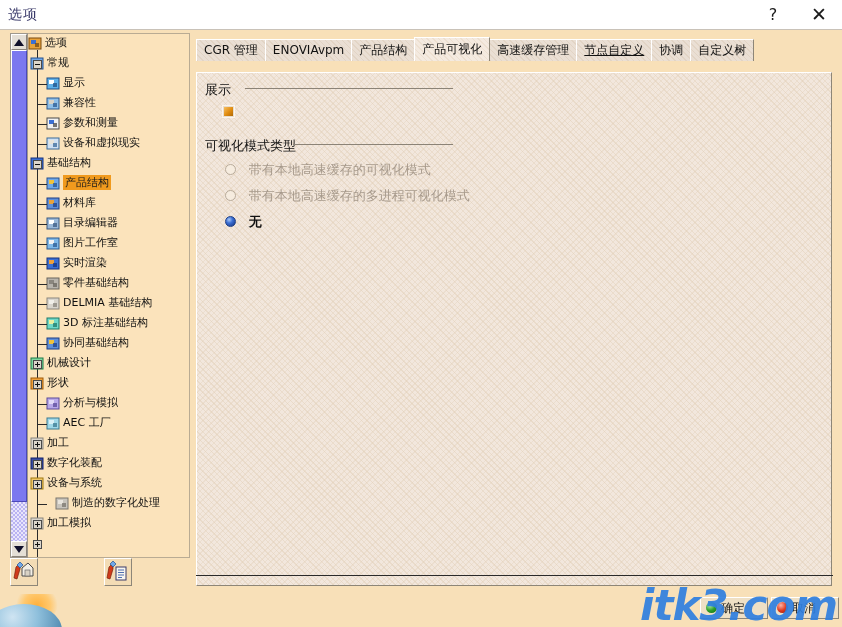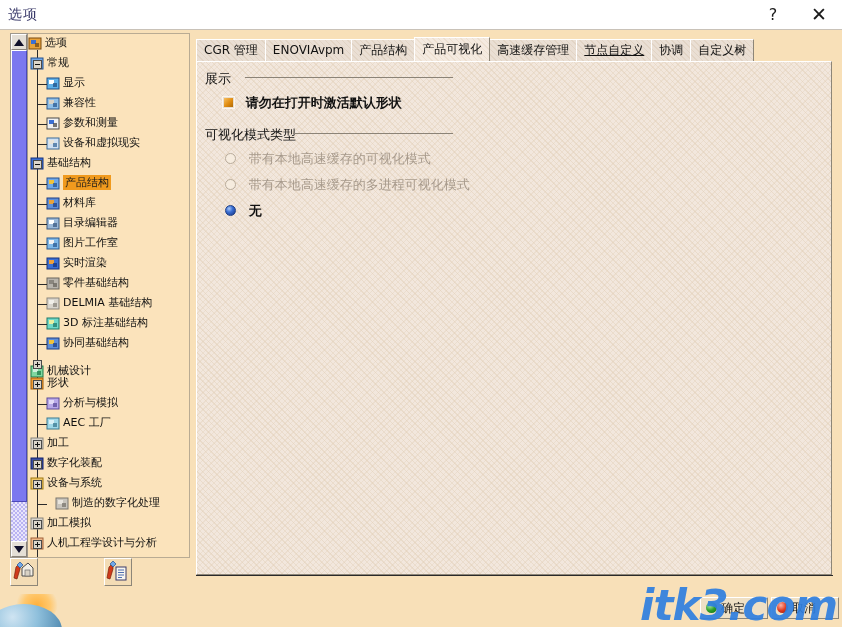--- a/index.html
+++ b/index.html
@@ -151,21 +151,21 @@
     background:radial-gradient(circle at 50% 55%, #ffb03a 0%, #ffc86e 45%, rgba(250,222,180,0) 72%);
   }
   #globe .earth{
     position:absolute;left:-14px;top:10px;width:76px;height:52px;
     border-radius:50%;
     background:radial-gradient(circle at 35% 25%, #cfe4f2 0%, #8fc0dc 40%, #5b93b8 75%, #3e6f92 100%);
   }
 
   
   #right-pane{
-    position:absolute;left:196px;top:61px;width:636px;height:514px;
+    position:absolute;left:196px;top:72px;width:636px;height:514px;
     background:#efe3da;
     border:1px solid #ffffff;
     border-right-color:#8d8678;border-bottom-color:#8d8678;
     box-sizing:border-box;
   }
   #pane-texture{
     position:absolute;left:0;top:0;right:0;bottom:0;
     background-color:#f2e7dd;
     background-image:
       repeating-linear-gradient(45deg, rgba(224,205,180,.45) 0 1px, transparent 1px 4px),
@@ -403,21 +403,21 @@
             <rect x="3" y="3" width="5" height="4" fill="#e8f0a0"></rect>
             <rect x="7" y="6" width="4" height="4" fill="#1d7a6a" opacity=".75"></rect>
           </svg></span><span class="tlabel">3D 标注基础结构</span></div>
       <div class="hline" style="top: 290px;"></div>
       <div class="tnode" style="left: 18px; top: 300px;"><span class="ticon"><svg width="14" height="13" viewBox="0 0 14 13">
             <rect x="1" y="1" width="12" height="11" fill="#5f8fd8" stroke="#1d3f86" stroke-width="1"></rect>
             <rect x="3" y="3" width="5" height="4" fill="#f0c23a"></rect>
             <rect x="7" y="6" width="4" height="4" fill="#1d3f86" opacity=".75"></rect>
           </svg></span><span class="tlabel">协同基础结构</span></div>
       <div class="hline" style="top: 310px;"></div>
-      <div class="tnode" style="left: 2px; top: 328px;"><span class="ticon"><svg width="14" height="13" viewBox="0 0 14 13">
+      <div class="tnode" style="left: 2px; top: 320px;"><span class="ticon"><svg width="14" height="13" viewBox="0 0 14 13">
             <rect x="1" y="1" width="12" height="11" fill="#7fd8a0" stroke="#1d7a4a" stroke-width="1"></rect>
             <rect x="3" y="3" width="5" height="4" fill="#d0f0dc"></rect>
             <rect x="7" y="6" width="4" height="4" fill="#1d7a4a" opacity=".75"></rect>
           </svg></span><span class="tlabel">机械设计</span></div>
       <div class="hline" style="top: 330px; left: 9px; width: 0px;"></div>
       <div class="exp plus" style="left: 5px; top: 326px;"></div>
       <div class="tnode" style="left: 2px; top: 340px;"><span class="ticon"><svg width="14" height="13" viewBox="0 0 14 13">
             <rect x="1" y="1" width="12" height="11" fill="#f0a03a" stroke="#a05a08" stroke-width="1"></rect>
             <rect x="3" y="3" width="5" height="4" fill="#ffd89a"></rect>
             <rect x="7" y="6" width="4" height="4" fill="#a05a08" opacity=".75"></rect>
@@ -463,25 +463,20 @@
             <rect x="7" y="6" width="4" height="4" fill="#7a766e" opacity=".75"></rect>
           </svg></span><span class="tlabel">制造的数字化处理</span></div>
       <div class="hline" style="top: 470px;"></div>
       <div class="tnode" style="left: 2px; top: 480px;"><span class="ticon"><svg width="14" height="13" viewBox="0 0 14 13">
             <rect x="1" y="1" width="12" height="11" fill="#d8d4cc" stroke="#8a867e" stroke-width="1"></rect>
             <rect x="3" y="3" width="5" height="4" fill="#f0eee8"></rect>
             <rect x="7" y="6" width="4" height="4" fill="#8a867e" opacity=".75"></rect>
           </svg></span><span class="tlabel">加工模拟</span></div>
       <div class="hline" style="top: 490px; left: 9px; width: 0px;"></div>
       <div class="exp plus" style="left: 5px; top: 486px;"></div>
-      <div class="tnode" style="left: 2px; top: 500px;"><span class="ticon"><svg width="14" height="13" viewBox="0 0 14 13">
-            <rect x="1" y="1" width="12" height="11" fill="#f0b88a" stroke="#a0603a" stroke-width="1"></rect>
-            <rect x="3" y="3" width="5" height="4" fill="#fce0c8"></rect>
-            <rect x="7" y="6" width="4" height="4" fill="#a0603a" opacity=".75"></rect>
-          </svg></span><span class="tlabel">人机工程学设计与分析</span></div>
       <div class="hline" style="top: 510px; left: 9px; width: 0px;"></div>
       <div class="exp plus" style="left: 5px; top: 506px;"></div>
     </div>
 
   <div class="toolbtn" id="toolbtn-home">
     <svg width="24" height="24" viewBox="0 0 24 24">
       <path d="M11 9 L17 4 L22 9 L22 17 L11 17 Z" fill="#f3efe6" stroke="#4a4a4a" stroke-width="1"></path>
       <rect x="14" y="11" width="5" height="6" fill="#d9d2c4" stroke="#6a6a6a" stroke-width=".7"></rect>
       <path d="M9 4 L5 8 L3 19 L6 20 L9 10 Z" fill="#d03a1a" stroke="#7a2008" stroke-width=".7"></path>
       <path d="M9 3 L12 6 L9 9 L6 6 Z" fill="#6fa7e8" stroke="#24518f" stroke-width=".7"></path>
@@ -518,21 +513,20 @@
     </div>
 
   <div id="right-pane">
     <div id="pane-texture"></div>
 
     <div class="grp-title" style="left:8px;top:8px;">展示</div>
     <div class="grp-line" style="left:48px;top:15px;width:208px;"></div>
 
     <div class="cb-row" style="left:26px;top:32px;">
       <span class="cb-box"></span>
-      <span class="cb-label">请勿在打开时激活默认形状</span>
     </div>
 
     <div class="grp-title" style="left:8px;top:64px;">可视化模式类型</div>
     <div class="grp-line" style="left:96px;top:71px;width:160px;"></div>
 
     <div class="rd-row" style="left:28px;top:88px;">
       <span class="rd-dot"></span>
       <span class="rd-label">带有本地高速缓存的可视化模式</span>
     </div>
     <div class="rd-row" style="left:28px;top:114px;text-align:center;">

